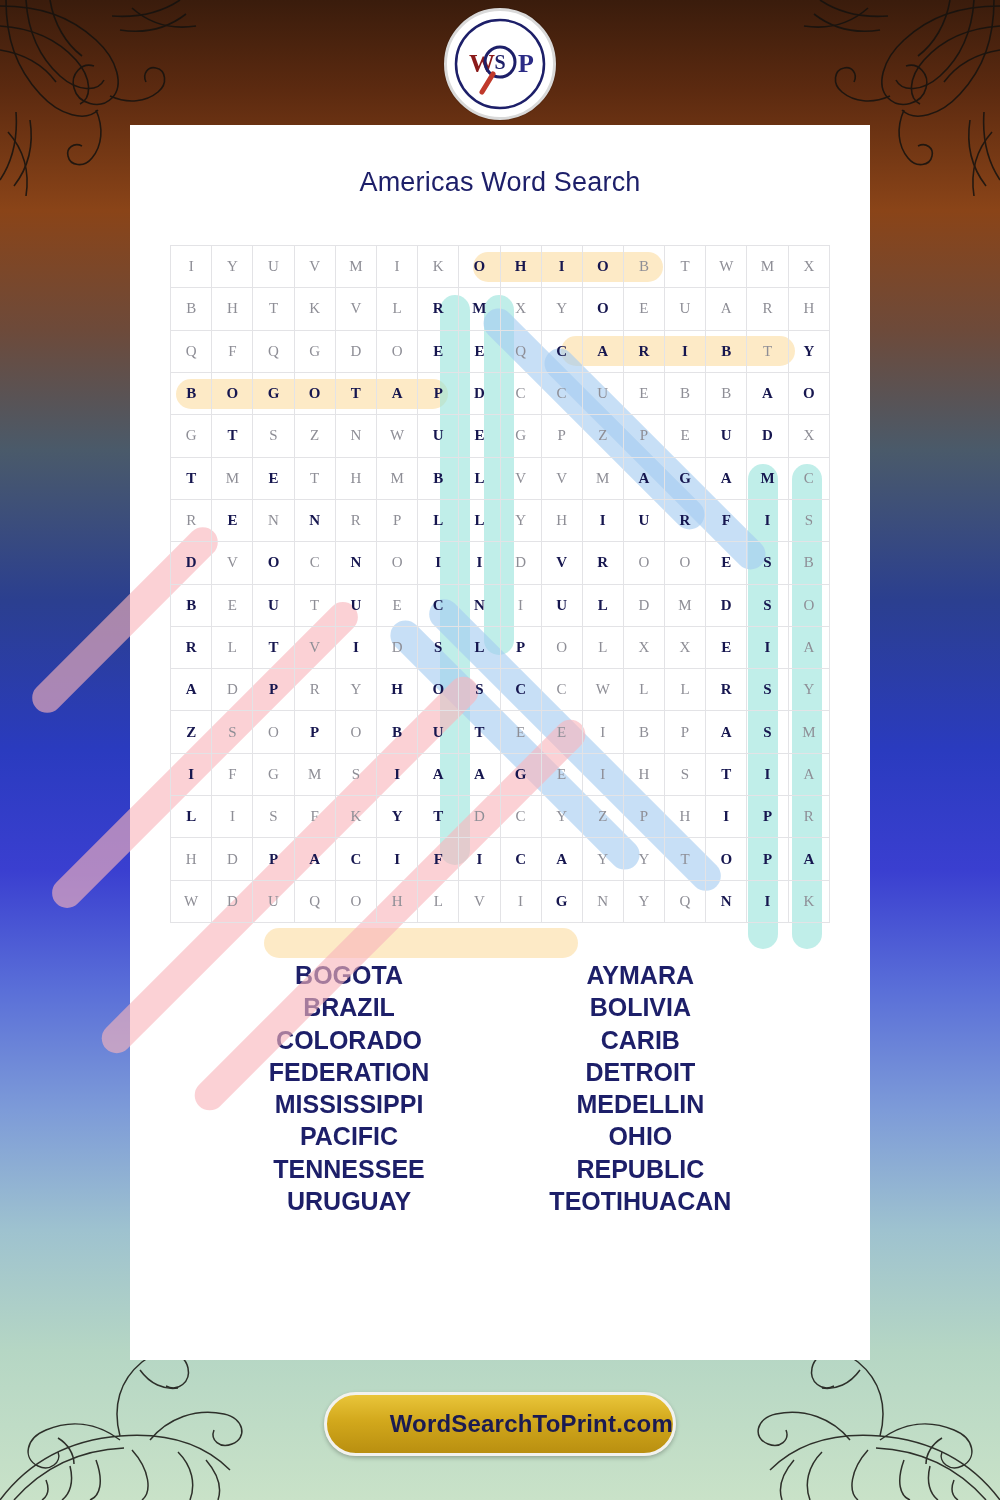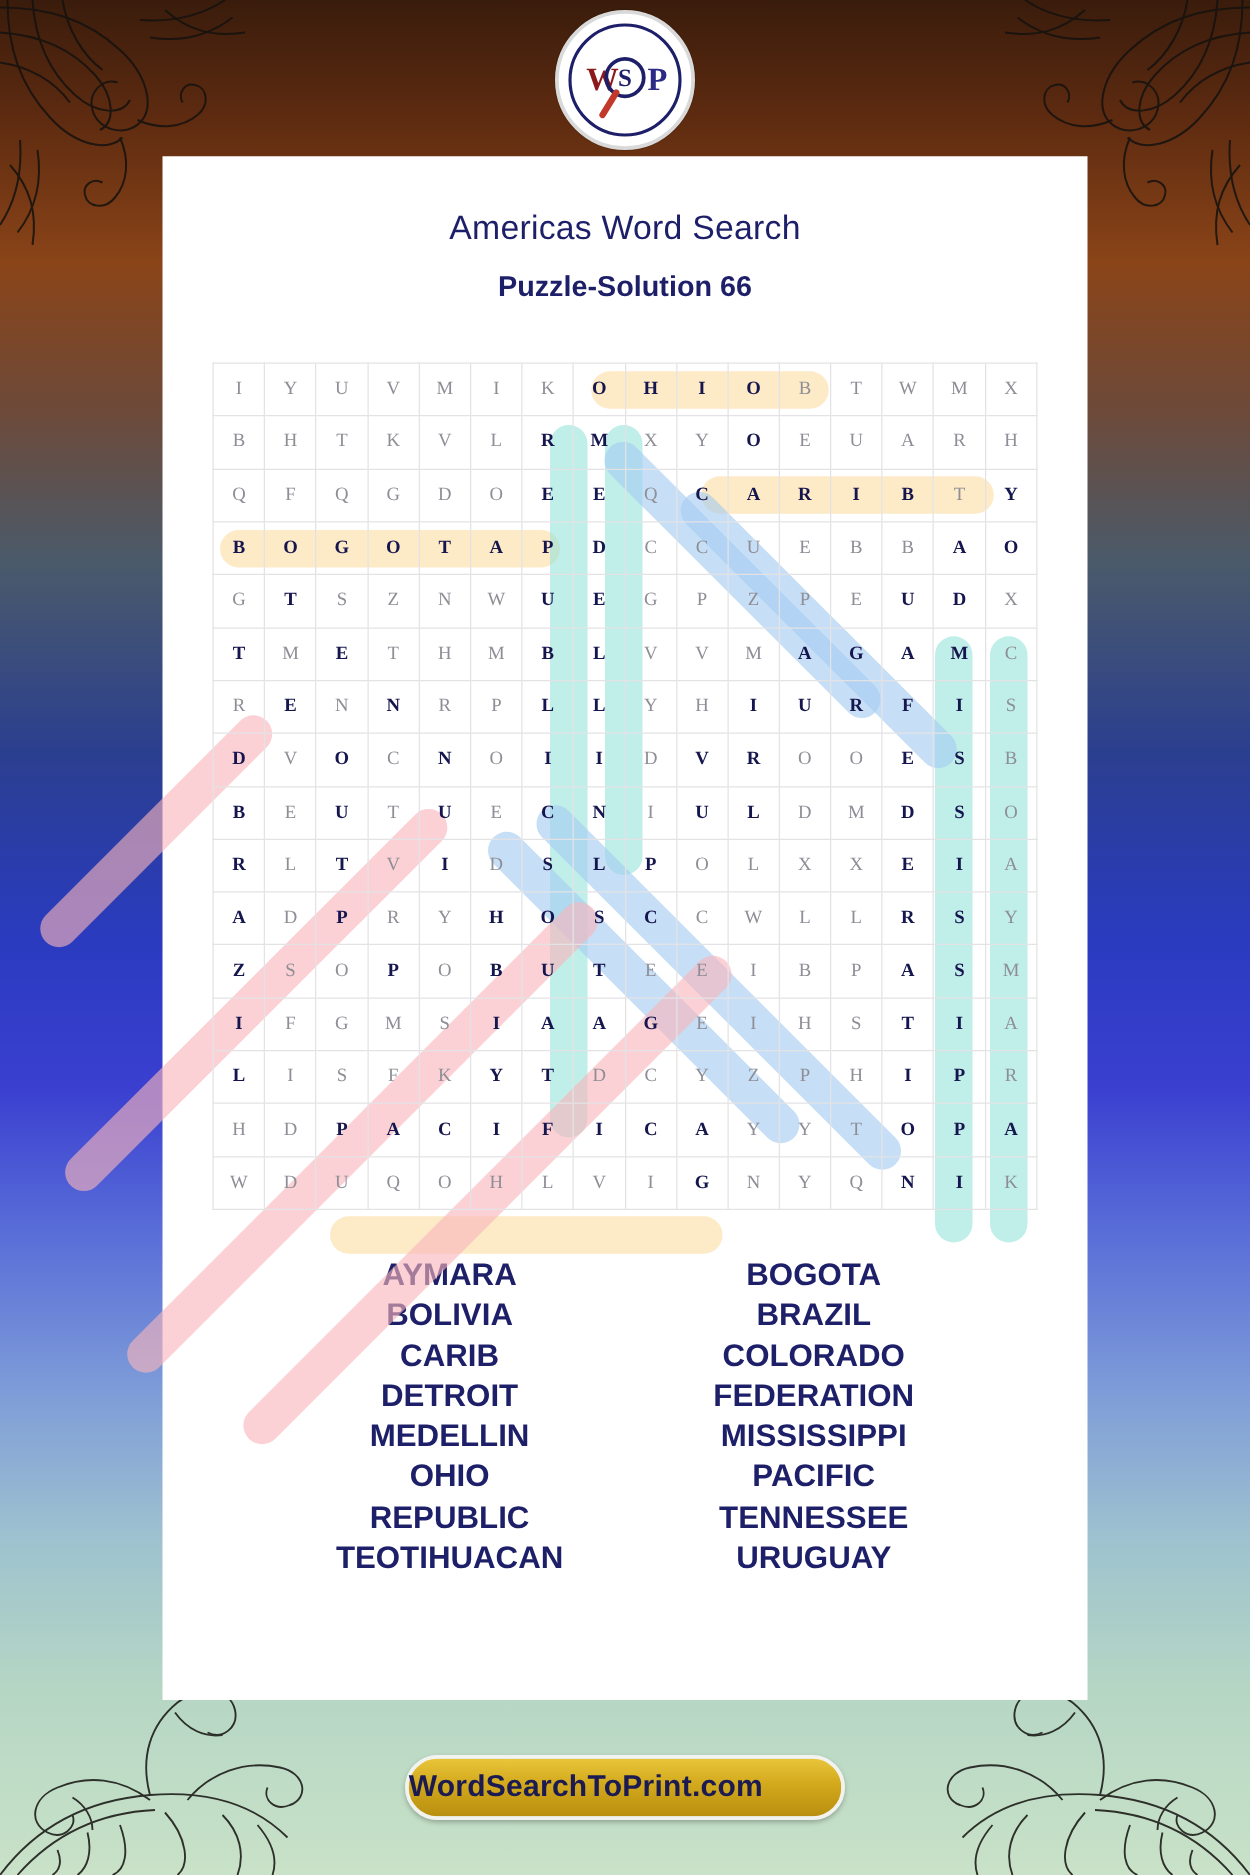--- a/index.html
+++ b/index.html
@@ -118,25 +118,25 @@
     font-size: 25px;
     line-height: 1.29;
   }
   .words .col { text-align: center; }
 
   
   .footer-btn {
     position: absolute;
     left: 50%; bottom: 44px;
     transform: translateX(-50%);
-    width: 352px; height: 52px;
+    width: 352px; height: 64px;
     border-radius: 33px;
     background: linear-gradient(to bottom, #e9c53a 0%, #d2a81c 45%, #b98f10 100%);
     border: 3px solid #f2f2ee;
-    display: flex; align-items: center; justify-content: flex-start;
+    display: flex; align-items: center; justify-content: flex-end;
     z-index: 7;
     box-shadow: 0 2px 4px rgba(0,0,0,.25);
   }
   .footer-btn span {
     color: #1b1b52;
     font-size: 24px;
     font-weight: bold;
     letter-spacing: .2px;
   }
 </style>
@@ -225,21 +225,20 @@
       <g>
         <line x1="41" y1="58" x2="30" y2="76" stroke="#c0392b" stroke-width="5" stroke-linecap="round"></line>
       </g>
     </svg>
   </div>
 </div>
 
 <div class="sheet">
 
   <div class="title">Americas Word Search</div>
-  <div class="subtitle">Puzzle-Solution 66</div>
 
   <div class="grid-wrap">
 
     <div class="bands">
 
       <div class="band cream" style="left:303px; top:7px; width:190px; height:30px;"></div>
 
       <div class="band cream" style="left:391px; top:91px; width:234px; height:30px;"></div>
 
       <div class="band cream" style="left:6px; top:134px; width:272px; height:30px;"></div>
@@ -553,38 +552,38 @@
             <td>Q</td>
             <td class="on">N</td>
             <td class="on">I</td>
             <td>K</td>
           </tr>
         </tbody>
     </table>
   </div>
 
   <div class="words">
+    <div class="col">
+        <div>BOGOTA</div>
+        <div>BRAZIL</div>
+        <div>COLORADO</div>
+        <div>FEDERATION</div>
+        <div>MISSISSIPPI</div>
+        <div>PACIFIC</div>
+        <div>TENNESSEE</div>
+        <div>URUGUAY</div>
+      </div>
     <div class="col">
         <div>AYMARA</div>
         <div>BOLIVIA</div>
         <div>CARIB</div>
         <div>DETROIT</div>
         <div>MEDELLIN</div>
         <div>OHIO</div>
         <div>REPUBLIC</div>
         <div>TEOTIHUACAN</div>
       </div>
-    <div class="col">
-        <div>BOGOTA</div>
-        <div>BRAZIL</div>
-        <div>COLORADO</div>
-        <div>FEDERATION</div>
-        <div>MISSISSIPPI</div>
-        <div>PACIFIC</div>
-        <div>TENNESSEE</div>
-        <div>URUGUAY</div>
-      </div>
   </div>
 </div>
 
 <div class="footer-btn">
   <span>WordSearchToPrint.com</span>
 </div>
 
 </body></html>

